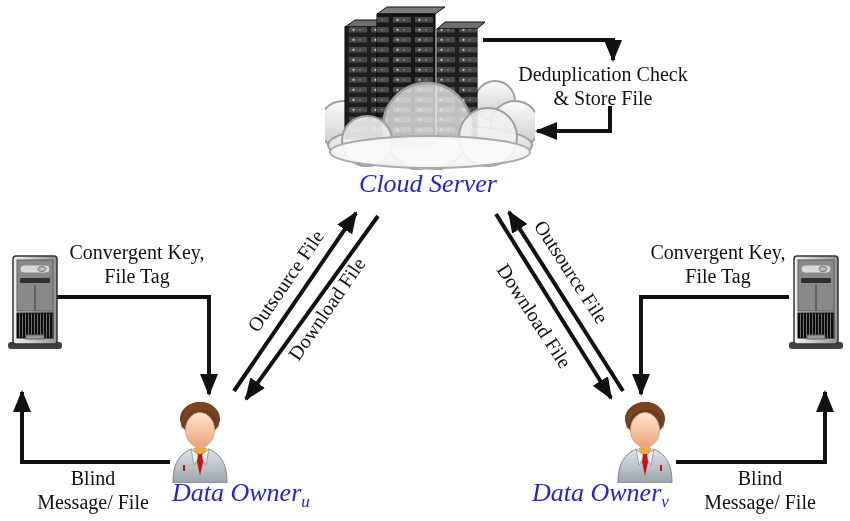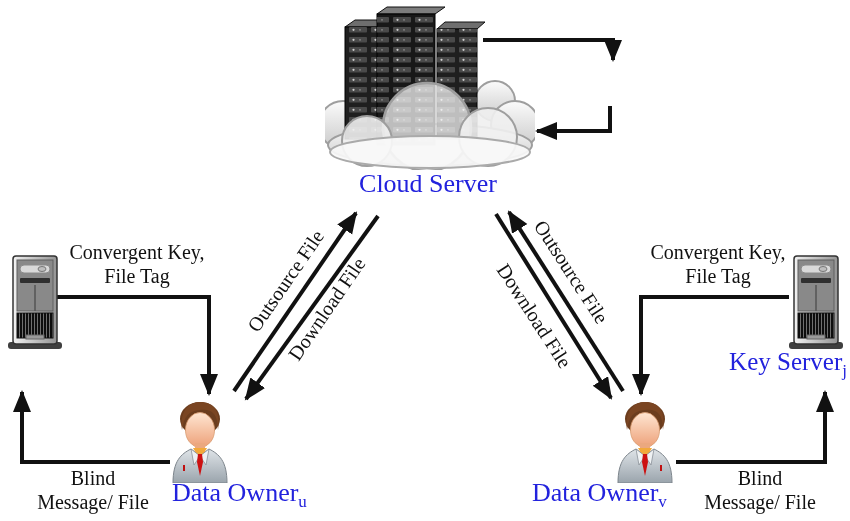--- a/index.html
+++ b/index.html
@@ -6,21 +6,21 @@
   #canvas {
     position:relative; width:850px; height:521px; background:#ffffff;
     font-family:"Liberation Serif", serif; overflow:hidden;
   }
   .abs { position:absolute; }
   .black-label {
     position:absolute; color:#111111; font-size:20px; line-height:24px;
     text-align:center; transform:translateX(-50%); white-space:nowrap;
   }
   .blue-label {
-    position:absolute; color:#2222dd; font-size:26px;
+    position:absolute; color:#2222dd; font-style:italic; font-size:26px;
     line-height:28px; white-space:nowrap;
   }
   .blue-label sub { font-size:17px; }
   .rot-label {
     position:absolute; color:#111111; font-size:20px; white-space:nowrap;
     transform:translate(-50%,-50%) rotate(var(--a));
   }
   svg { display:block; }
 </style>
 </head>
@@ -158,32 +158,33 @@
     <path d="M42,50 L33,57 L39,66 Z" fill="#eef1f3" stroke="#8a9098" stroke-width="0.8"></path>
     <polygon points="31,55 35,55 36,63 33,77 30,63" fill="#cc1111"></polygon>
     <rect x="48" y="66" width="2" height="6" fill="#c01010"></rect>
   </svg>
 
   <div class="blue-label" style="left:428px;top:170px;transform:translateX(-50%)">
     <span>Cloud Server</span>
   </div>
 
 
-  <div class="blue-label" style="right:3px;top:348px;font-size:25px">
-    <span>Key Server</span><sub>j</sub>
-  </div>
 
   <div class="blue-label" style="left:532px;top:479px">
     <span>Data Owner</span><sub>v</sub>
   </div>
 
   <div class="blue-label" style="left:172px;top:479px">
     <span>Data Owner</span><sub>u</sub>
   </div>
 
+  <div class="black-label" style="left:603px;top:62px">
+    <div>Deduplication Check</div>
+    <div>&amp; Store File</div>
+  </div>
 
   <div class="black-label" style="left:137px;top:240px">
     <div>Convergent Key,</div>
     <div>File Tag</div>
   </div>
 
   <div class="black-label" style="left:718px;top:240px">
     <div>Convergent Key,</div>
     <div>File Tag</div>
   </div>

